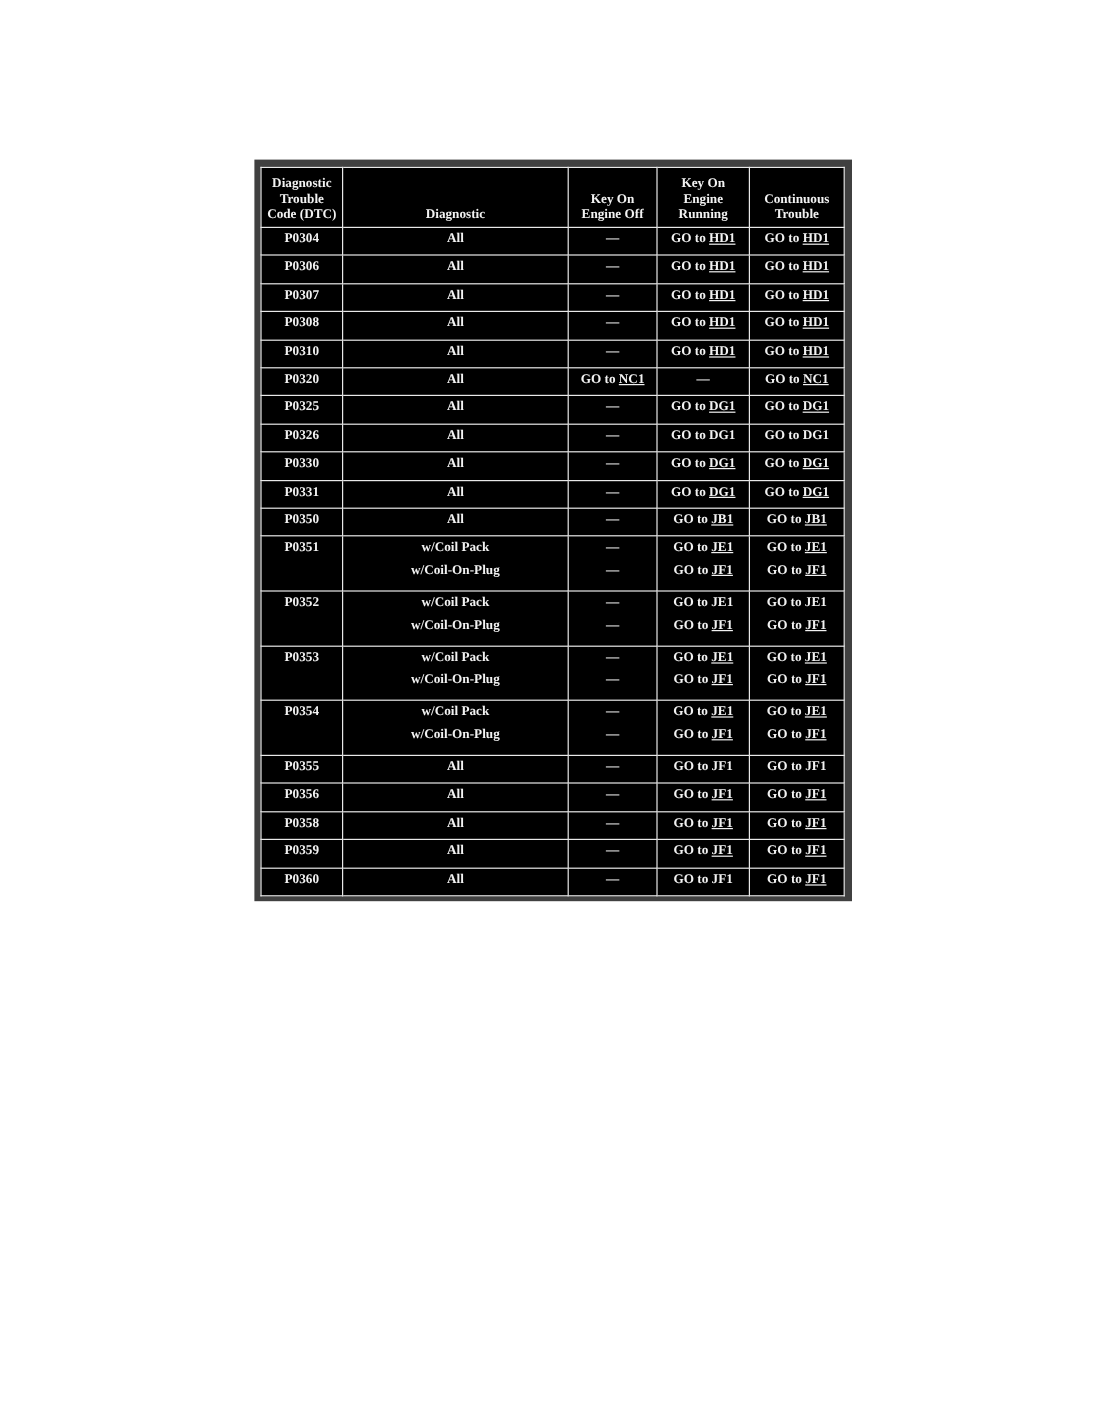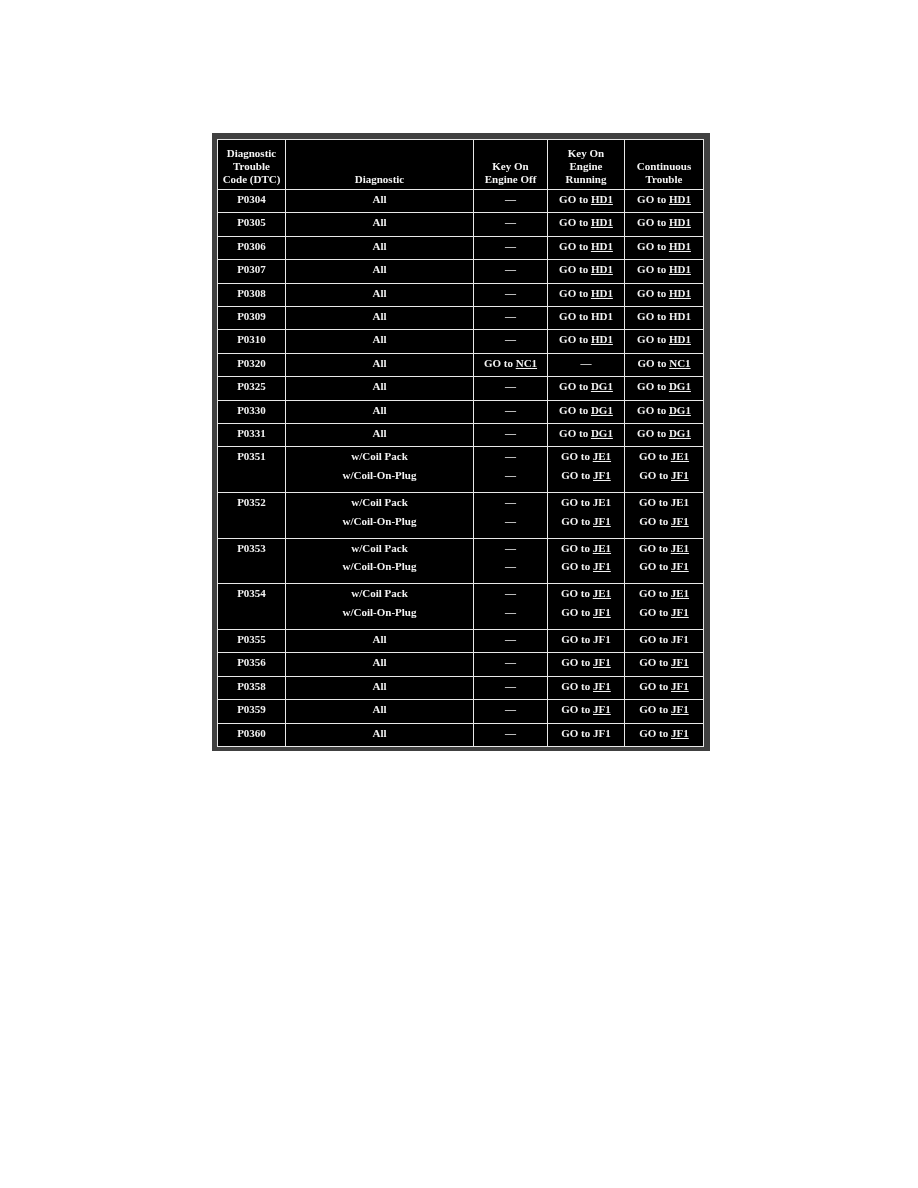--- a/index.html
+++ b/index.html
@@ -83,35 +83,20 @@
             <div class="line">—</div>
           </td>
           <td>
             <div class="line"><span>GO to </span><span class="link u">HD1</span></div>
           </td>
           <td>
             <div class="line"><span>GO to </span><span class="link u">HD1</span></div>
           </td>
         </tr>
         <tr class="single">
-          <td class="c-dtc">P0305</td>
-          <td>
-            <div class="line">All</div>
-          </td>
-          <td>
-            <div class="line">—</div>
-          </td>
-          <td>
-            <div class="line"><span>GO to </span><span class="link u">HD1</span></div>
-          </td>
-          <td>
-            <div class="line"><span>GO to </span><span class="link u">HD1</span></div>
-          </td>
-        </tr>
-        <tr class="single">
           <td class="c-dtc">P0306</td>
           <td>
             <div class="line">All</div>
           </td>
           <td>
             <div class="line">—</div>
           </td>
           <td>
             <div class="line"><span>GO to </span><span class="link u">HD1</span></div>
           </td>
@@ -143,35 +128,20 @@
             <div class="line">—</div>
           </td>
           <td>
             <div class="line"><span>GO to </span><span class="link u">HD1</span></div>
           </td>
           <td>
             <div class="line"><span>GO to </span><span class="link u">HD1</span></div>
           </td>
         </tr>
         <tr class="single">
-          <td class="c-dtc">P0309</td>
-          <td>
-            <div class="line">All</div>
-          </td>
-          <td>
-            <div class="line">—</div>
-          </td>
-          <td>
-            <div class="line"><span>GO to </span><span class="link">HD1</span></div>
-          </td>
-          <td>
-            <div class="line"><span>GO to </span><span class="link">HD1</span></div>
-          </td>
-        </tr>
-        <tr class="single">
           <td class="c-dtc">P0310</td>
           <td>
             <div class="line">All</div>
           </td>
           <td>
             <div class="line">—</div>
           </td>
           <td>
             <div class="line"><span>GO to </span><span class="link u">HD1</span></div>
           </td>
@@ -203,20 +173,35 @@
             <div class="line">—</div>
           </td>
           <td>
             <div class="line"><span>GO to </span><span class="link u">DG1</span></div>
           </td>
           <td>
             <div class="line"><span>GO to </span><span class="link u">DG1</span></div>
           </td>
         </tr>
         <tr class="single">
+          <td class="c-dtc">P0326</td>
+          <td>
+            <div class="line">All</div>
+          </td>
+          <td>
+            <div class="line">—</div>
+          </td>
+          <td>
+            <div class="line"><span>GO to </span><span class="link">DG1</span></div>
+          </td>
+          <td>
+            <div class="line"><span>GO to </span><span class="link">DG1</span></div>
+          </td>
+        </tr>
+        <tr class="single">
           <td class="c-dtc">P0330</td>
           <td>
             <div class="line">All</div>
           </td>
           <td>
             <div class="line">—</div>
           </td>
           <td>
             <div class="line"><span>GO to </span><span class="link u">DG1</span></div>
           </td>
@@ -230,20 +215,35 @@
             <div class="line">All</div>
           </td>
           <td>
             <div class="line">—</div>
           </td>
           <td>
             <div class="line"><span>GO to </span><span class="link u">DG1</span></div>
           </td>
           <td>
             <div class="line"><span>GO to </span><span class="link u">DG1</span></div>
+          </td>
+        </tr>
+        <tr class="single">
+          <td class="c-dtc">P0350</td>
+          <td>
+            <div class="line">All</div>
+          </td>
+          <td>
+            <div class="line">—</div>
+          </td>
+          <td>
+            <div class="line"><span>GO to </span><span class="link u">JB1</span></div>
+          </td>
+          <td>
+            <div class="line"><span>GO to </span><span class="link u">JB1</span></div>
           </td>
         </tr>
         <tr class="double">
           <td class="c-dtc">P0351</td>
           <td>
             <div class="line">w/Coil Pack</div>
             <div class="line">w/Coil-On-Plug</div>
           </td>
           <td>
             <div class="line">—</div>

